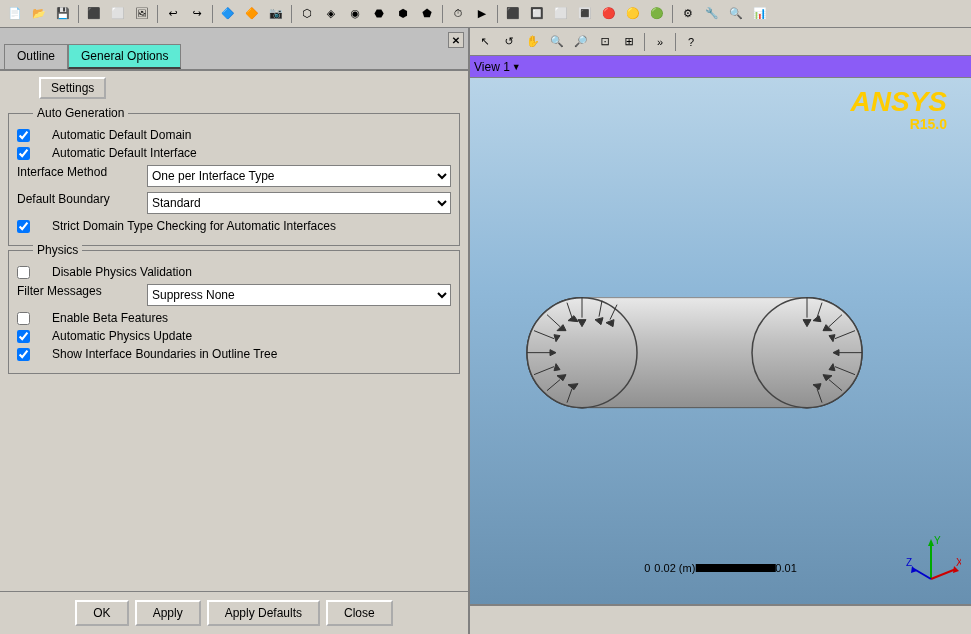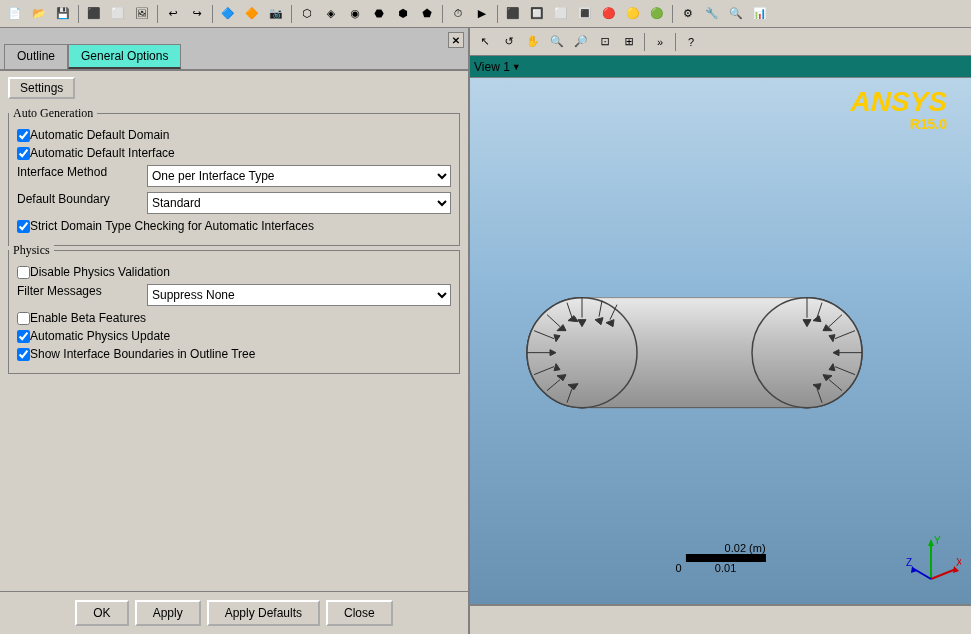--- a/index.html
+++ b/index.html
@@ -85,45 +85,45 @@
     
     .settings-bar {
       padding: 6px 8px;
     }
     .settings-btn {
       padding: 2px 10px;
       background: #d4d0c8;
       border: 2px outset #ffffff;
       cursor: pointer;
       font-size: 12px;
+      margin-left: 31px;
     }
 
     
     .section-box {
       border: 1px solid #808080;
       margin: 4px 8px;
       padding: 8px;
       background: #d4d0c8;
       position: relative;
     }
     .section-title {
       position: absolute;
       top: -8px;
-      left: 0;
+      left: 24px;
       background: #d4d0c8;
       padding: 0 4px;
       font-size: 12px;
-      font-family: Liberation Serif, serif;
     }
 
     
     .checkbox-row {
       display: flex;
       align-items: center;
-      gap: 0;
+      gap: 22px;
       margin: 4px 0;
       font-size: 12px;
     }
     .checkbox-row input[type="checkbox"] {
       width: 13px;
       height: 13px;
     }
 
     
     .form-row {
@@ -193,21 +193,21 @@
       border-bottom: 1px solid #808080;
       height: 28px;
       display: flex;
       align-items: center;
       padding: 2px 4px;
       gap: 2px;
     }
 
     
     .view-header {
-      background: #0f766e;
+      background: #8b5cf6;
       border-bottom: 1px solid #808080;
       height: 22px;
       display: flex;
       align-items: center;
       padding: 0 4px;
       font-size: 12px;
     }
     .view-dropdown {
       display: flex;
       align-items: center;
@@ -526,21 +526,21 @@
               <polygon points="301,162 307,167 309,161" fill="#333"></polygon>
             <line x1="295" y1="75" x2="295" y2="95"></line>
               <polygon points="291,97 295,104 299,97" fill="#333"></polygon>
           </g>
         </svg>
       </div>
 
       <div class="scale-bar">
         <div style="display:flex; align-items:flex-end; gap:4px; font-size:11px; color:#000;">
           <span>0</span>
-          <div style="display:flex; flex-direction:column; align-items:center;">
+          <div style="display:flex; flex-direction:row; align-items:center;">
             <span style="align-self:flex-end; font-size:11px;">0.02 (m)</span>
             <div style="display:flex;">
               <div style="width:80px; height:8px; background:black;"></div>
             </div>
             <span style="font-size:11px;">0.01</span>
           </div>
         </div>
       </div>
 
       <div class="axes-indicator">

